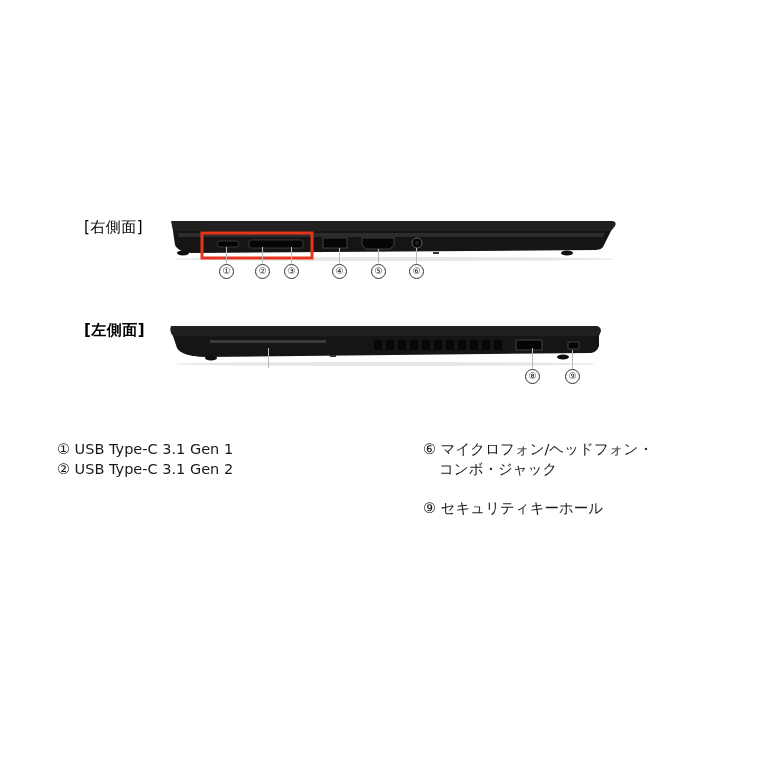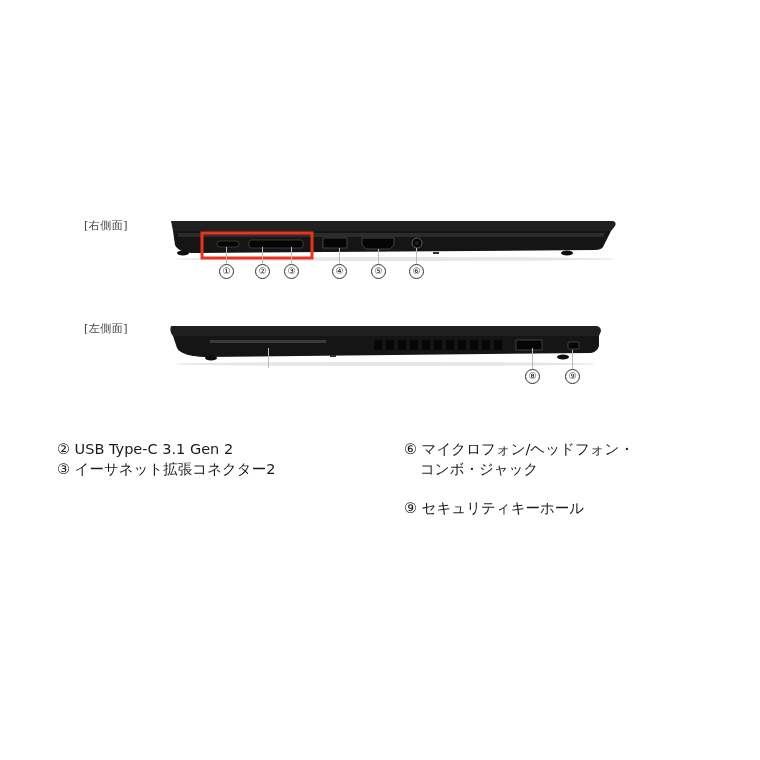--- a/index.html
+++ b/index.html
@@ -1,18 +1,18 @@
 <!DOCTYPE html>
 <html><head>
 <meta charset="utf-8">
 <style>
   html, body { margin:0; padding:0; background:#ffffff; }
   body { width:760px; height:760px; position:relative; overflow:hidden;
          font-family:"DejaVu Sans", "Liberation Sans", sans-serif; color:#1a1a1a; }
-  .section-label { position:absolute; font-size:11px; letter-spacing:0.5px; color:#404040; }
+  .section-label { position:absolute; font-size:15px; letter-spacing:0.5px; color:#000000; }
   .laptop { position:absolute; }
   .callout { position:absolute; width:13px; height:13px; border:1px solid #333; border-radius:50%;
              font-size:9px; line-height:13px; text-align:center; color:#222; background:#fff;
              font-family:"Liberation Sans", sans-serif; }
   .leader { position:absolute; width:1px; background:#bbb; }
   .legend { position:absolute; font-size:14.5px; line-height:19.5px; color:#1a1a1a; }
   .legend .row { white-space:nowrap; }
   .legend .indent { padding-left:16px; }
   .legend .gap { height:19.5px; }
 </style>
@@ -55,21 +55,21 @@
 <div class="leader" style="left:339px; top:248px; height:16px;"></div>
 <div class="leader" style="left:378px; top:249px; height:15px;"></div>
 <div class="leader" style="left:416px; top:248px; height:16px;"></div>
 <div class="callout" style="left:219px; top:264px;">①</div>
 <div class="callout" style="left:255px; top:264px;">②</div>
 <div class="callout" style="left:284px; top:264px;">③</div>
 <div class="callout" style="left:332px; top:264px;">④</div>
 <div class="callout" style="left:371px; top:264px;">⑤</div>
 <div class="callout" style="left:409px; top:264px;">⑥</div>
 
-<div class="section-label" style="left:84px; top:321px;">[左側面]</div>
+<div class="section-label" style="left:84px; top:321px;font-weight:bold;">[左側面]</div>
 
 <svg class="laptop" style="left:165px; top:322px;" width="440" height="48" viewBox="0 0 440 48">
   <ellipse cx="220" cy="42" rx="210" ry="2" fill="#e6e6e6"></ellipse>
 
   <path d="M6 4 L432 4 Q436 5 436 9 L434 14 L8 14 Q4 10 6 4 Z" fill="#202020"></path>
 
   <path d="M8 14 L434 14 L434 24 Q432 30 426 31 L40 35 Q16 34 12 26 Z" fill="#151515"></path>
 
   <ellipse cx="46" cy="36" rx="6" ry="2.5" fill="#0e0e0e"></ellipse>
   <ellipse cx="398" cy="35" rx="6" ry="2.5" fill="#0e0e0e"></ellipse>
@@ -97,22 +97,22 @@
   <rect x="403" y="20" width="11" height="7" rx="1" fill="#050505" stroke="#666" stroke-width="0.6"></rect>
 </svg>
 
 <div class="leader" style="left:268px; top:348px; height:20px;"></div>
 <div class="leader" style="left:532px; top:348px; height:21px;"></div>
 <div class="leader" style="left:572px; top:350px; height:19px;"></div>
 <div class="callout" style="left:525px; top:369px;">⑧</div>
 <div class="callout" style="left:565px; top:369px;">⑨</div>
 
 <div class="legend" style="left:57px; top:440px;">
+  <div class="row">① USB Type-C 3.1 Gen 1</div>
   <div class="row">② USB Type-C 3.1 Gen 2</div>
-  <div class="row">③ イーサネット拡張コネクター2</div>
 </div>
 
-<div class="legend" style="left:404px; top:440px;">
+<div class="legend" style="left:423px; top:440px;">
   <div class="row">⑥ マイクロフォン/ヘッドフォン・</div>
   <div class="row indent">コンボ・ジャック</div>
   <div class="gap"></div>
   <div class="row">⑨ セキュリティキーホール</div>
 </div>
 
 </body></html>

